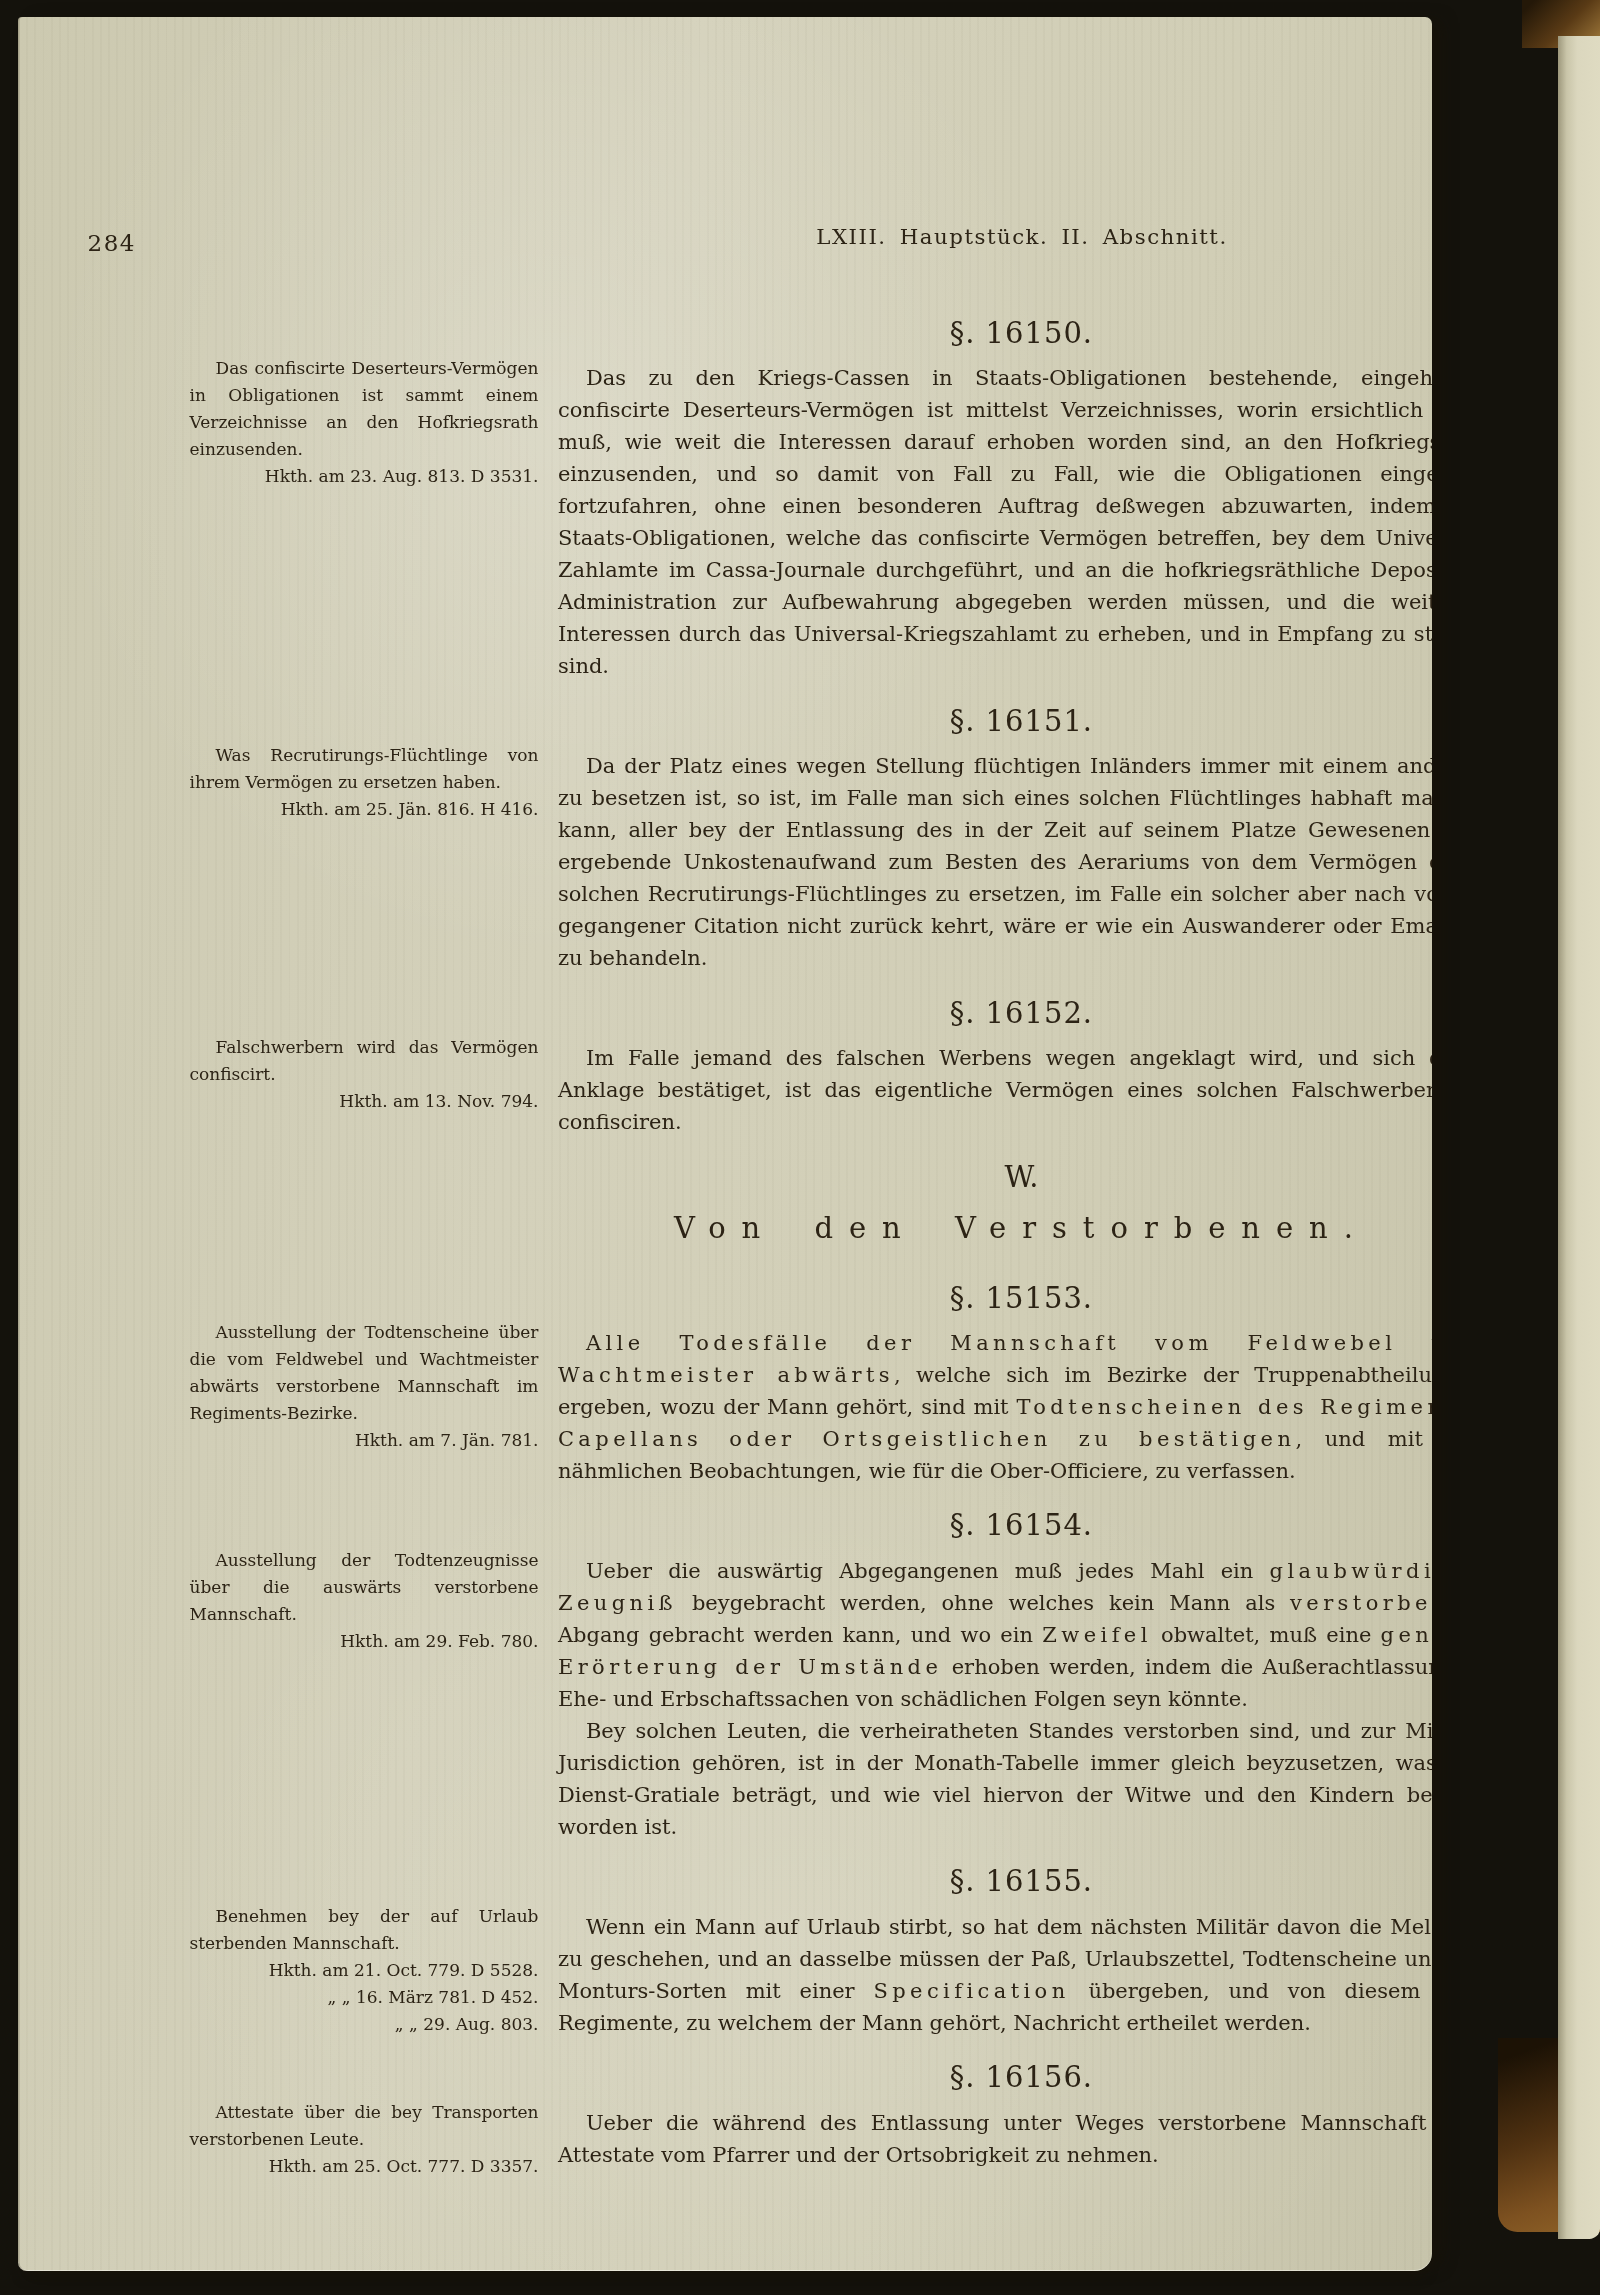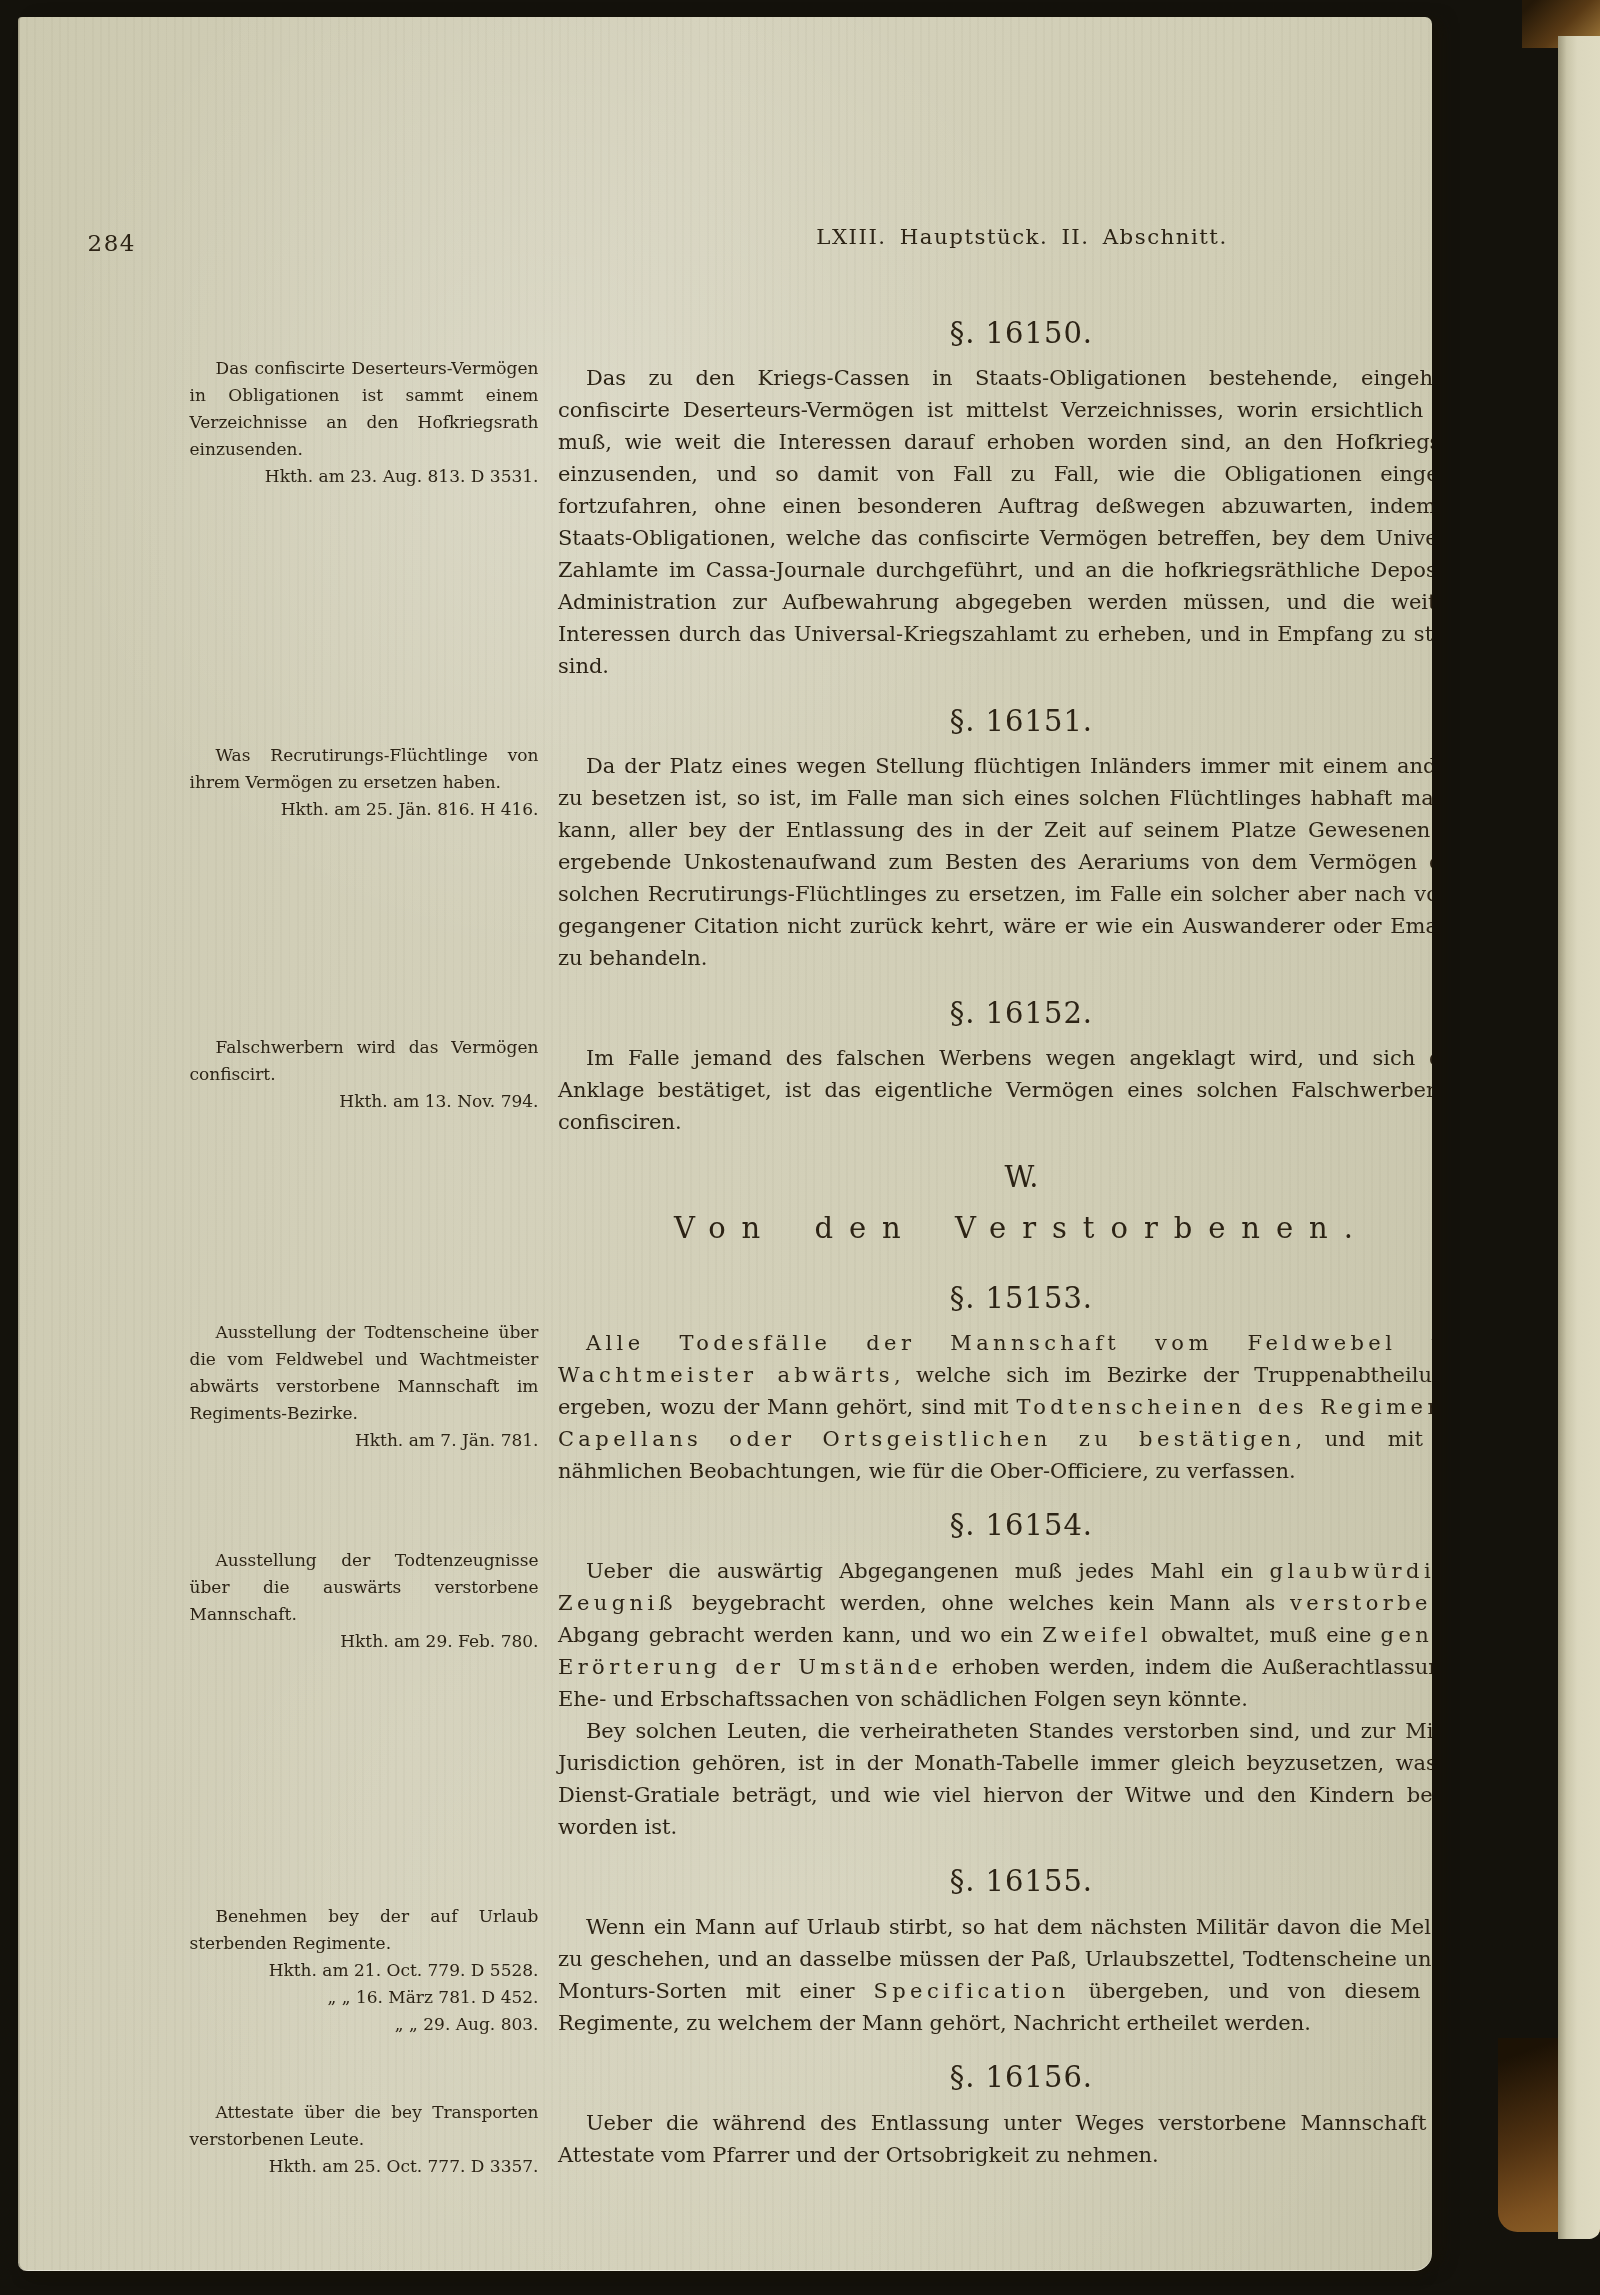--- a/index.html
+++ b/index.html
@@ -131,21 +131,21 @@
       </aside>
       <div class="main">
         <h3 class="sec-head">§. 16154.</h3>
         <p class="para"><span>Ueber die auswärtig Abgegangenen muß jedes Mahl ein </span><span class="sperr">glaubwürdiges Zeugniß</span><span> beygebracht werden, ohne welches kein Mann als </span><span class="sperr">verstorben</span><span> in Abgang gebracht werden kann, und wo ein </span><span class="sperr">Zweifel</span><span> obwaltet, muß eine </span><span class="sperr">genaue Erörterung der Umstände</span><span> erhoben werden, indem die Außerachtlassung in Ehe- und Erbschaftssachen von schädlichen Folgen seyn könnte.</span></p>
         <p class="para"><span>Bey solchen Leuten, die verheiratheten Standes verstorben sind, und zur Militär-Jurisdiction gehören, ist in der Monath-Tabelle immer gleich beyzusetzen, was das Dienst-Gratiale beträgt, und wie viel hiervon der Witwe und den Kindern bezahlt worden ist.</span></p>
       </div>
     </div>
 
     <div class="row">
       <aside class="note">
-        <div class="note-text">Benehmen bey der auf Urlaub sterbenden Regimente.</div>
+        <div class="note-text">Benehmen bey der auf Urlaub sterbenden Mannschaft.</div>
         <div class="note-ref">Hkth. am 21. Oct. 779. D 5528.</div>
         <div class="note-ref">„    „ 16. März 781. D 452.</div>
         <div class="note-ref">„    „ 29. Aug. 803.</div>
       </aside>
       <div class="main">
         <h3 class="sec-head">§. 16155.</h3>
         <p class="para"><span>Wenn ein Mann auf Urlaub stirbt, so hat dem nächsten Militär davon die Meldung zu geschehen, und an dasselbe müssen der Paß, Urlaubszettel, Todtenscheine und die Monturs-Sorten mit einer </span><span class="sperr">Specification</span><span> übergeben, und von diesem dem Regimente, zu welchem der Mann gehört, Nachricht ertheilet werden.</span></p>
       </div>
     </div>
 

